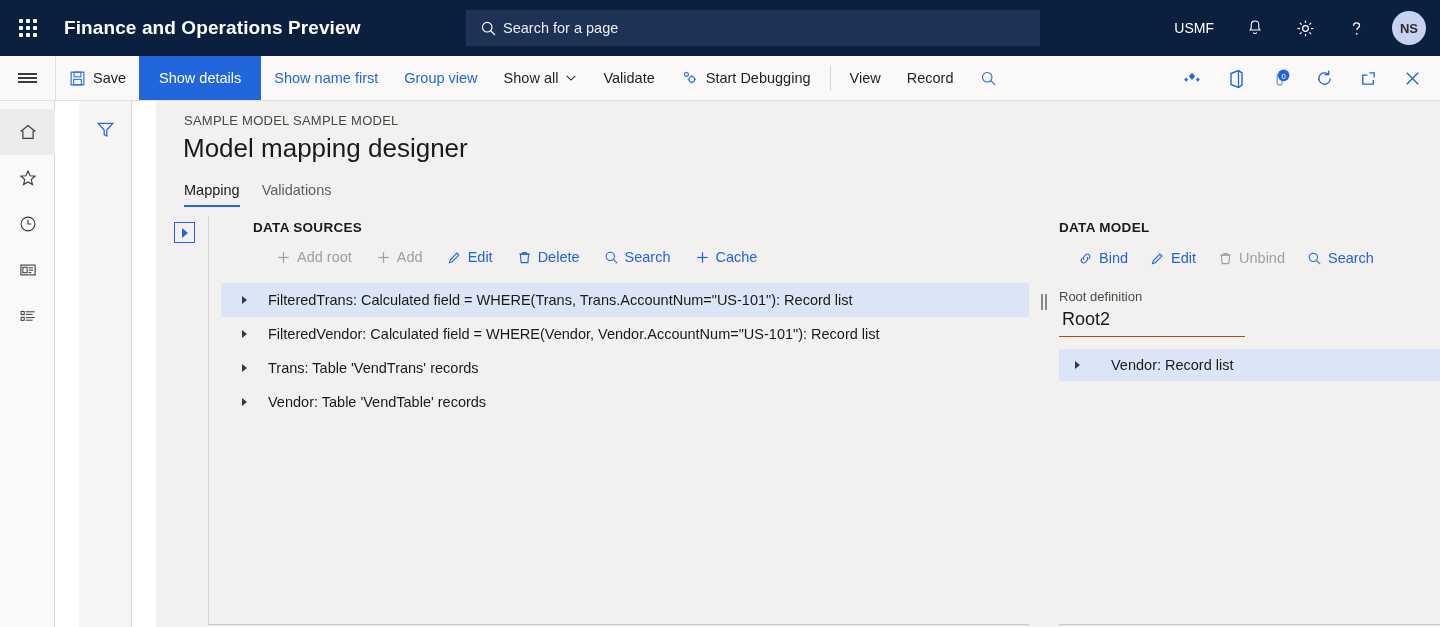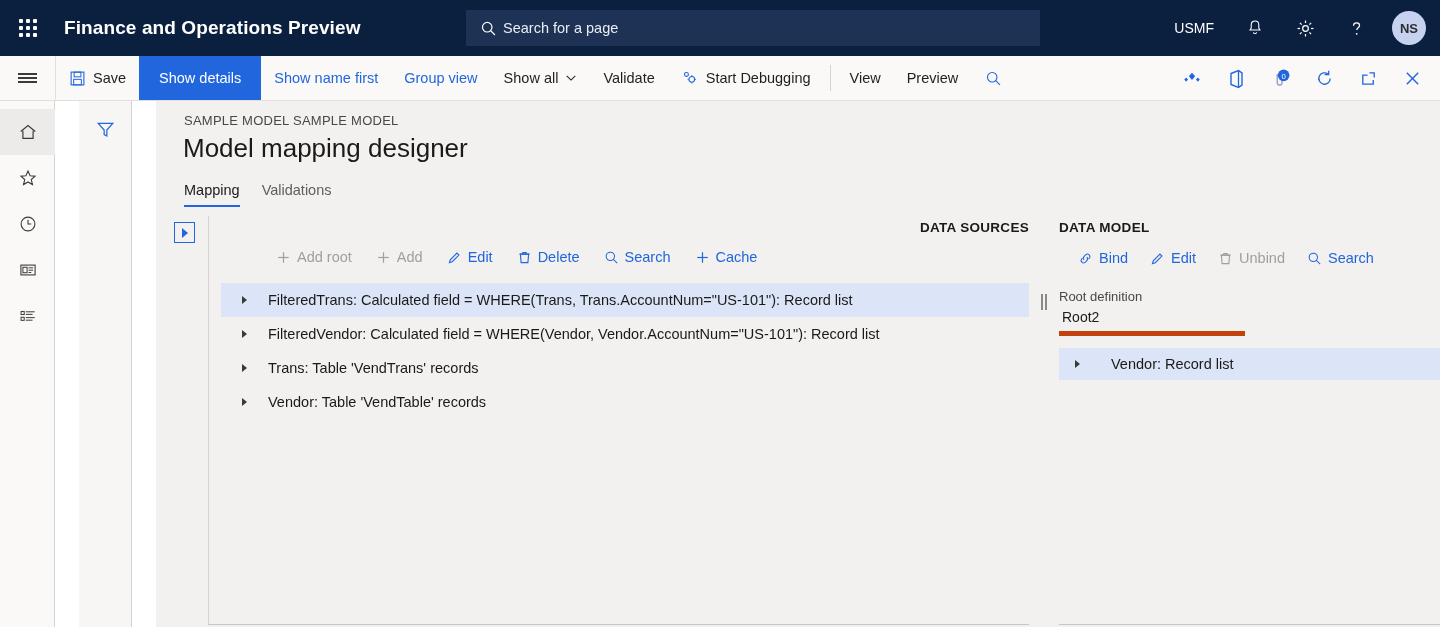--- a/index.html
+++ b/index.html
@@ -202,21 +202,21 @@
     border-left-color: #3b3a39;
     border-left-width: 5px;
     border-top-width: 4.5px; border-bottom-width: 4.5px;
   }
   .ds-body {
     flex: 1 1 auto;
     margin-left: 13px;
     border-left: 1px solid #d6d4d2;
     border-bottom: 1px solid #c8c6c4;
     padding-left: 12px;
-    display: flex; flex-direction: column; text-align: right;
+    display: flex; flex-direction: column;
   }
   .sect-title {
     font-size: 13.5px; font-weight: bold;
     color: #1b1a19; letter-spacing: .3px;
     padding: 4px 0 0 32px;
   }
   .minitool {
     display: flex; align-items: center;
     padding: 11px 0 8px 44px;
     gap: 2px;
@@ -266,23 +266,23 @@
   .dm-title {
     font-size: 13.5px; font-weight: bold; color: #1b1a19;
     letter-spacing: .3px; padding-top: 4px;
   }
   .dm-tool { display: flex; align-items: center; padding: 12px 0 6px 8px; }
   .fieldlabel {
     font-size: 13px; color: #4a4846;
     margin-top: 14px;
   }
   .fieldval {
-    font-size: 14px; color: #1b1a19;
+    font-size: 18px; color: #1b1a19;
     padding: 5px 0 6px 3px;
-    border-bottom: 5px solid #c2410c;
+    border-bottom: 1px solid #c2410c;
     width: 186px;
     cursor: text;
   }
   .dm-rows { margin-top: 12px; }
   .dm-row {
     display: flex; align-items: center;
     height: 32px;
     padding-left: 16px;
     font-size: 14.5px; color: #1b1a19;
     cursor: pointer;
@@ -406,21 +406,21 @@
     </svg>
     <span>Start Debugging</span>
   </div>
 
   <div class="cmdsep"></div>
 
   <div class="cmd dark">
     <span>View</span>
   </div>
   <div class="cmd dark">
-    <span>Preview</span>
+    <span>Record</span>
   </div>
   <div class="cmd icononly">
     <svg width="17" height="17" viewBox="0 0 20 20">
       <circle cx="8.5" cy="8.5" r="5.6" fill="none" stroke="#2266dd" stroke-width="1.3"></circle>
       <line x1="12.6" y1="12.6" x2="17.6" y2="17.6" stroke="#2266dd" stroke-width="1.3"></line>
     </svg>
   </div>
 
   <div class="cmd-right">
     <div class="ic">

